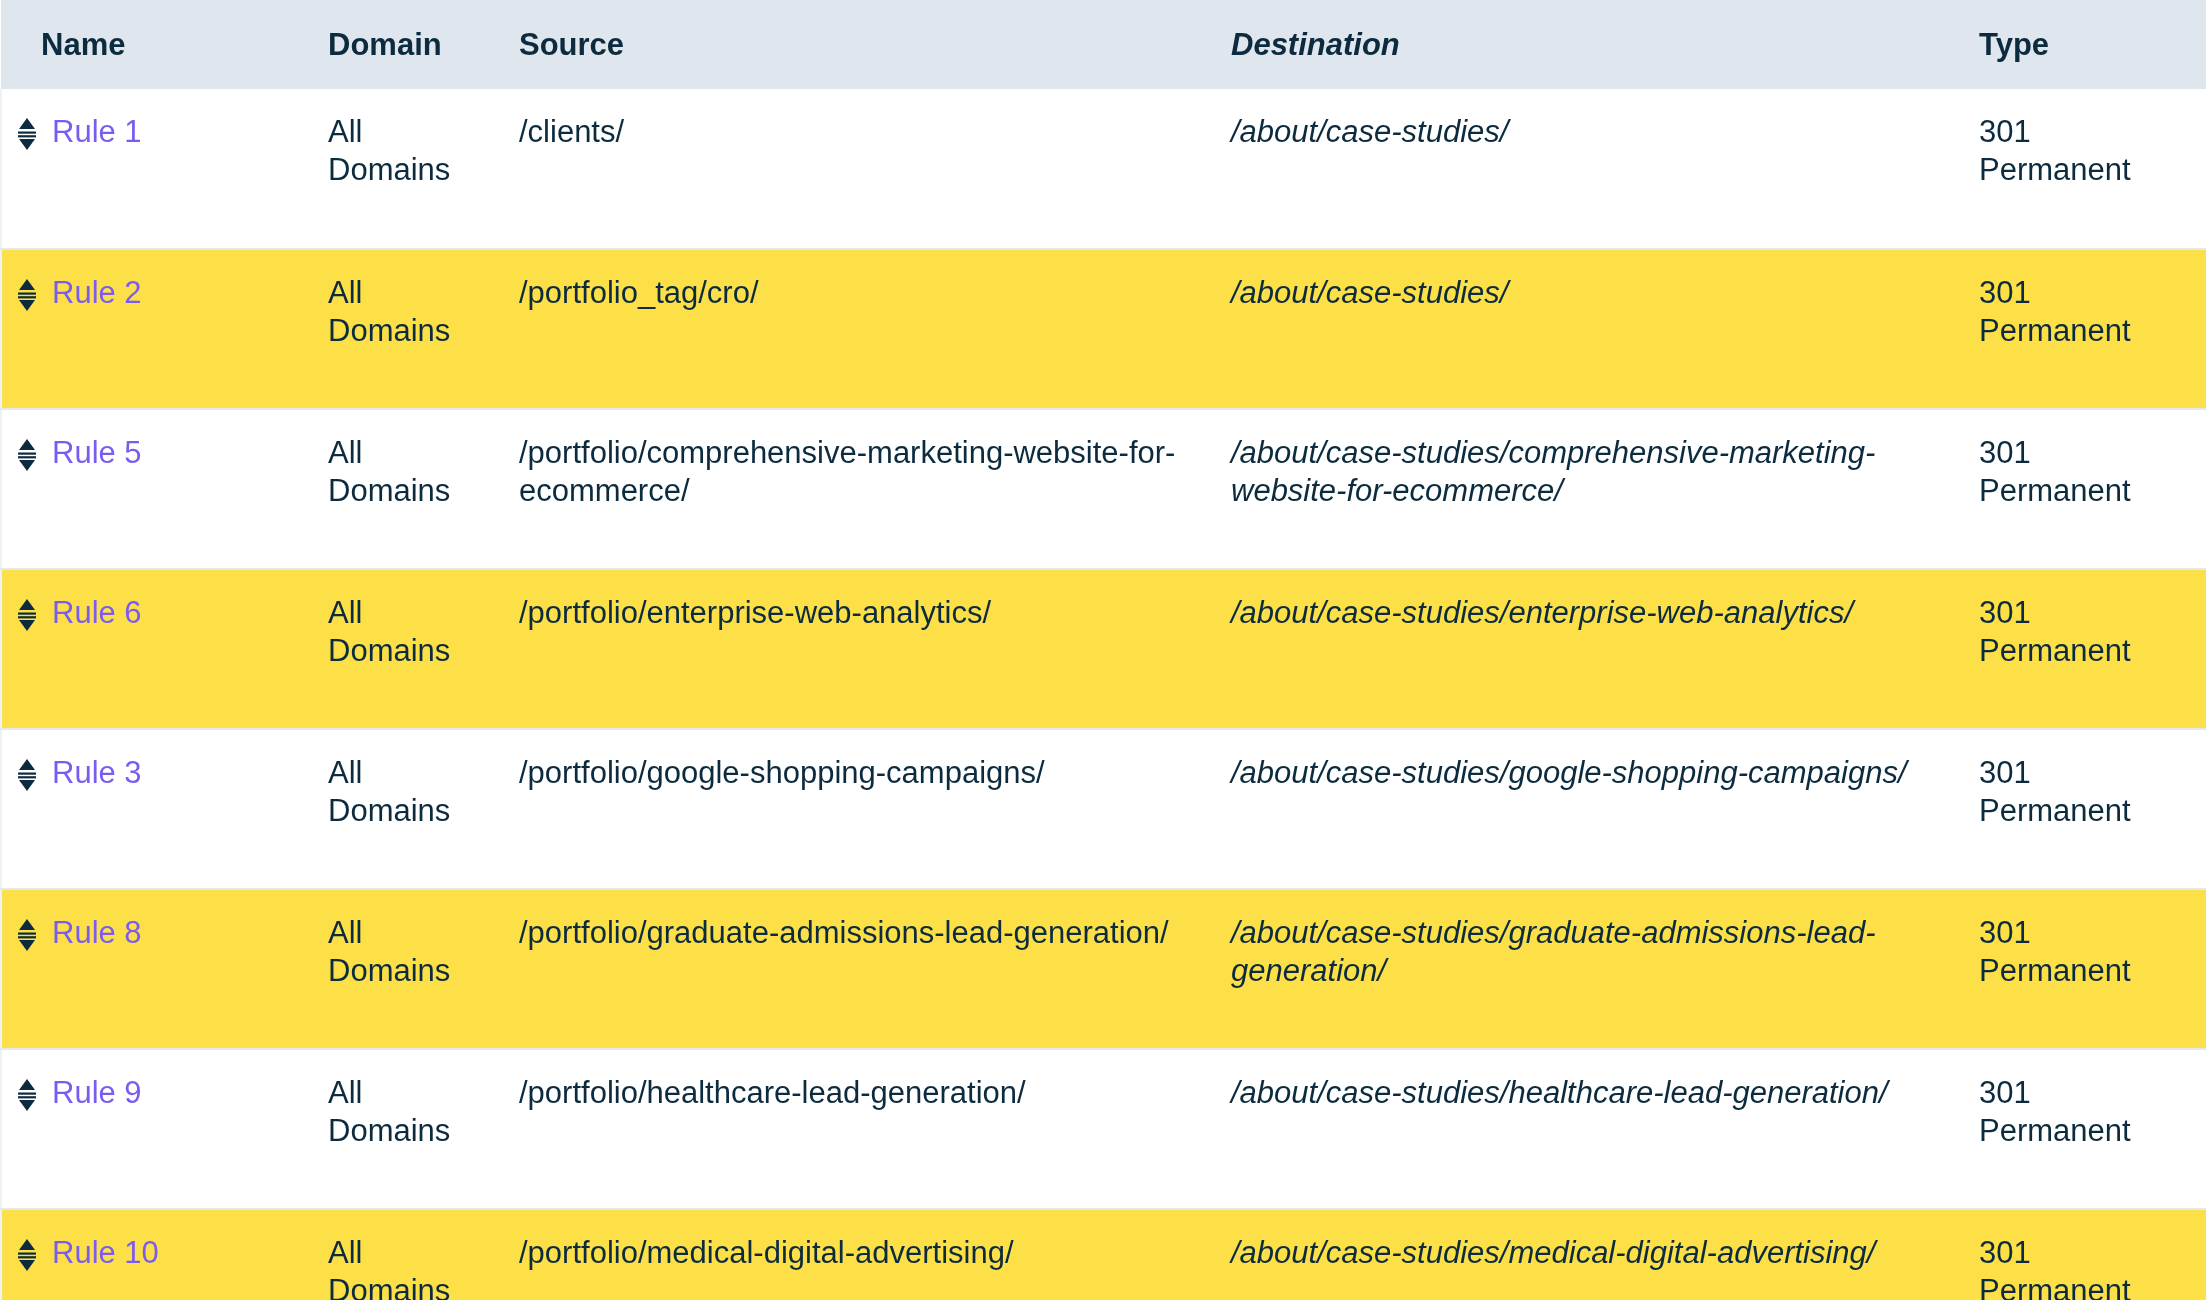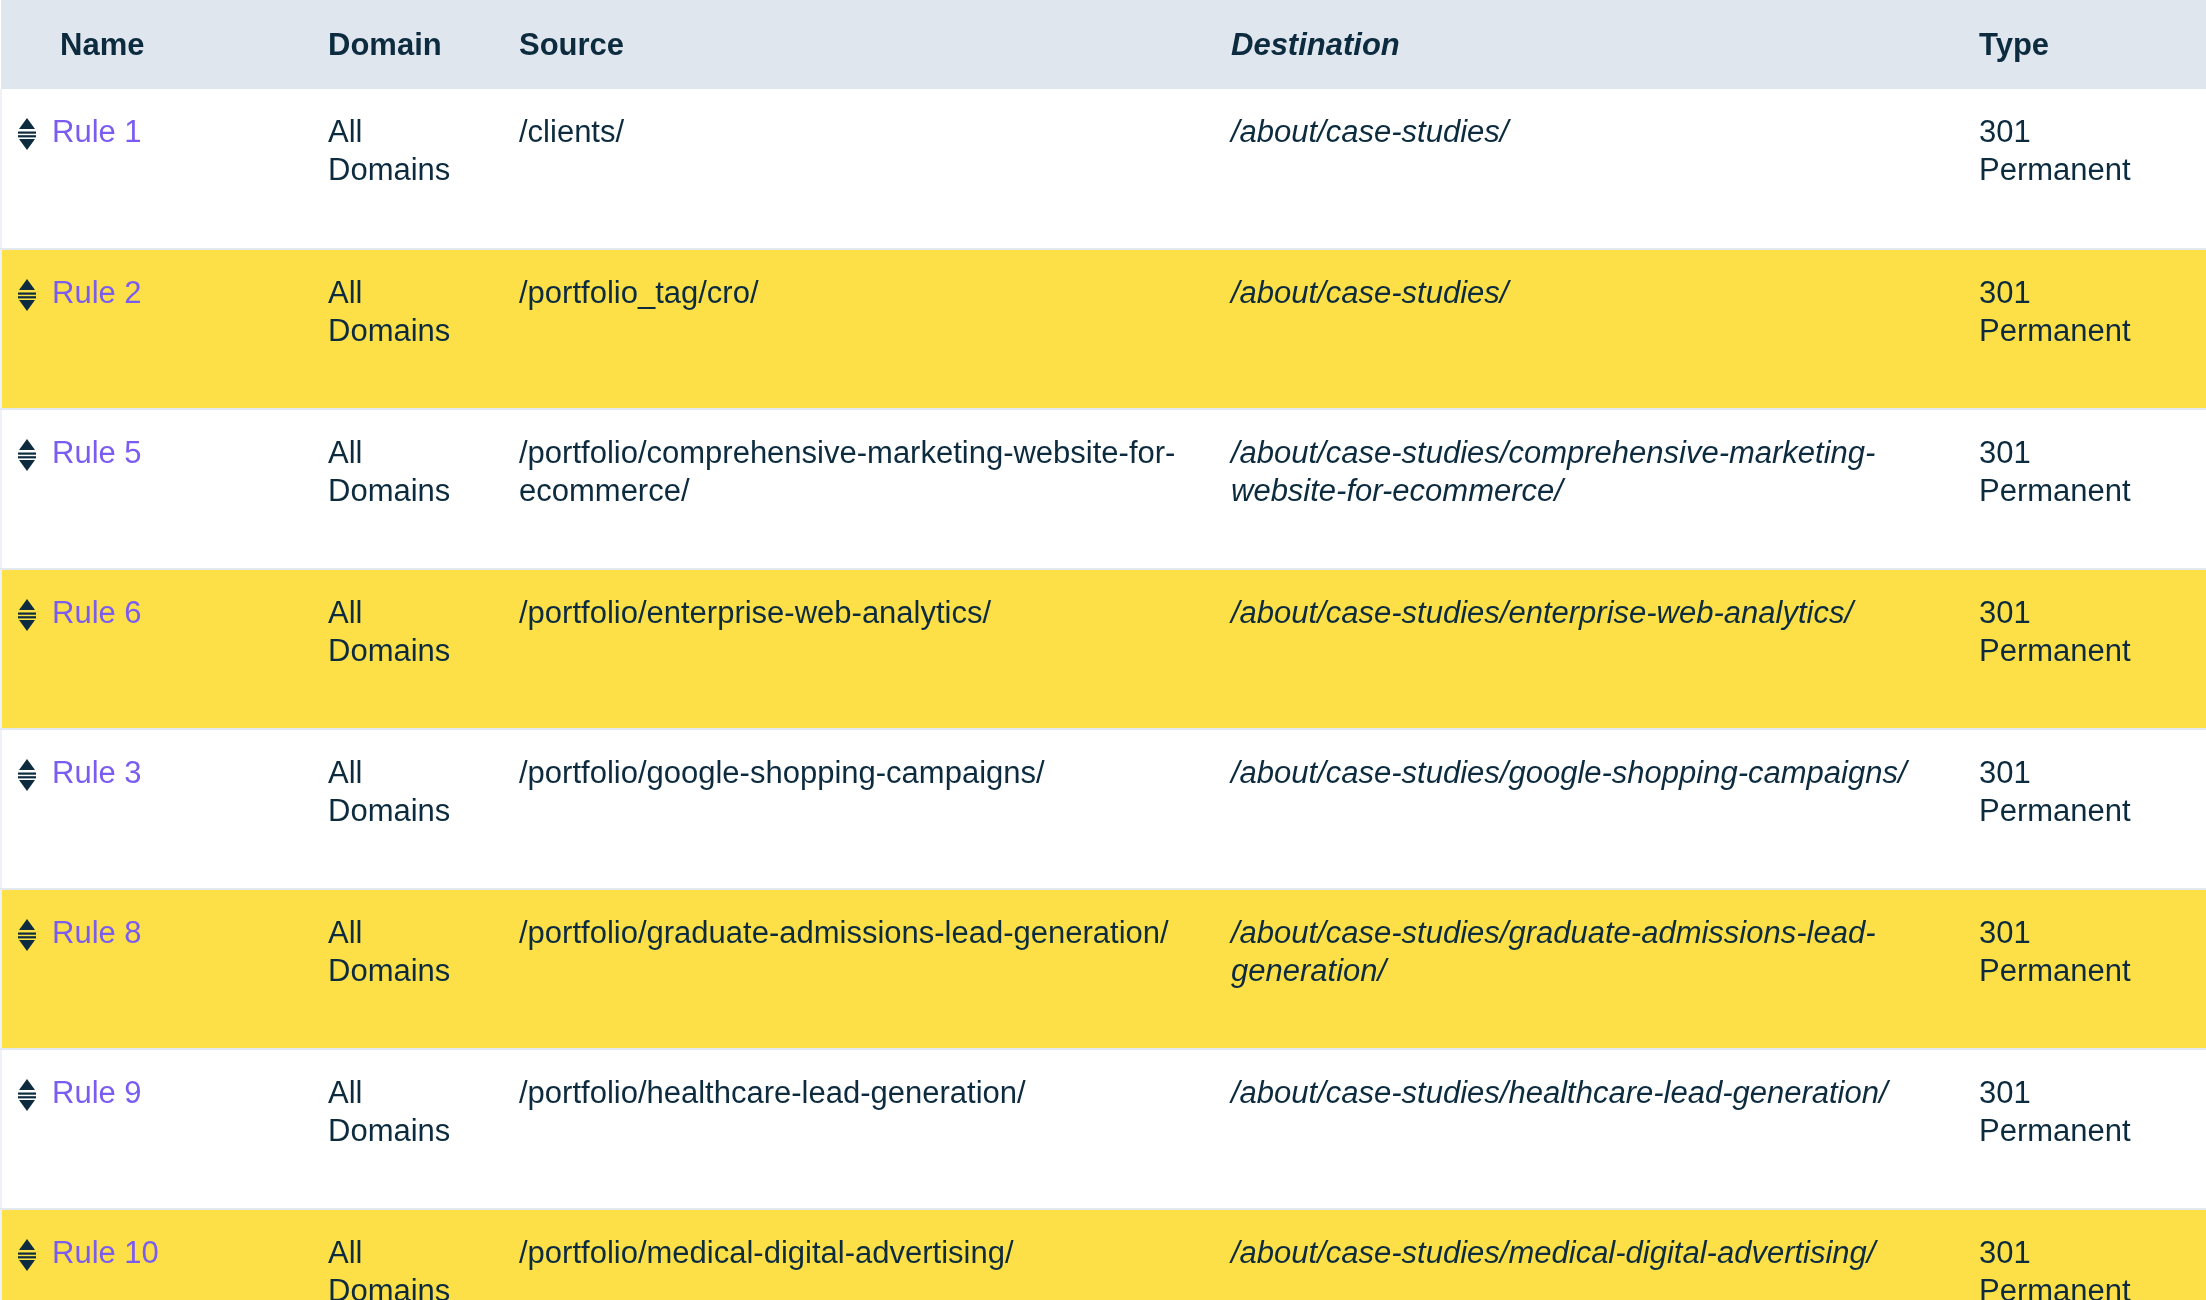--- a/index.html
+++ b/index.html
@@ -47,21 +47,21 @@
     line-height: 1.2;
   }
 
   
   col.col-name        { width: 327px; }
   col.col-domain      { width: 191px; }
   col.col-source      { width: 712px; }
   col.col-destination { width: 748px; }
   col.col-type        { width: 228px; }
 
-  th.th-name, td.td-name               { padding-left: 59px; }
+  th.th-name, td.td-name               { padding-left: 40px; }
   th.th-domain, td.td-domain           { padding-left: 0; }
   th.th-source, td.td-source           { padding-left: 0; }
   th.th-destination, td.td-destination { padding-left: 0; font-style: italic; }
   th.th-type, td.td-type               { padding-left: 0; }
 
   
   tbody tr.data-row {
     background: #ffffff;
     border-bottom: 2px solid #e4e8ef;
     border-left: 2px solid #eef1f6;

